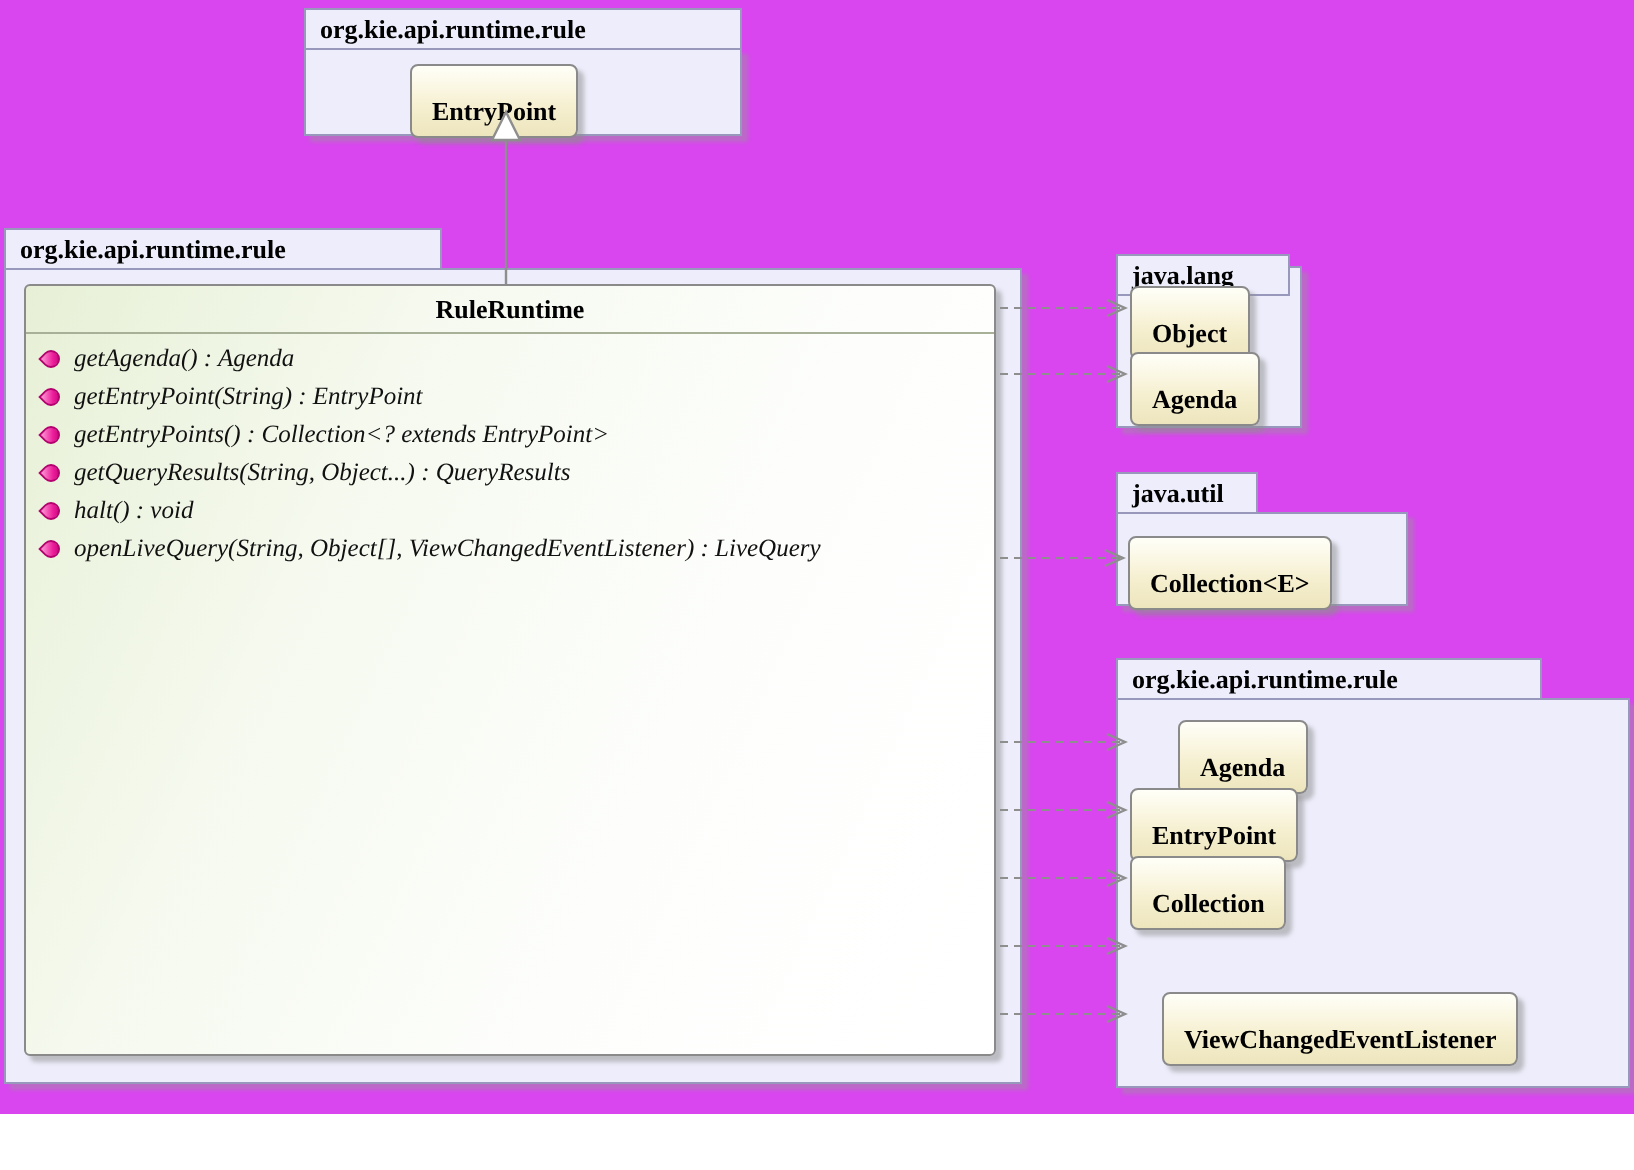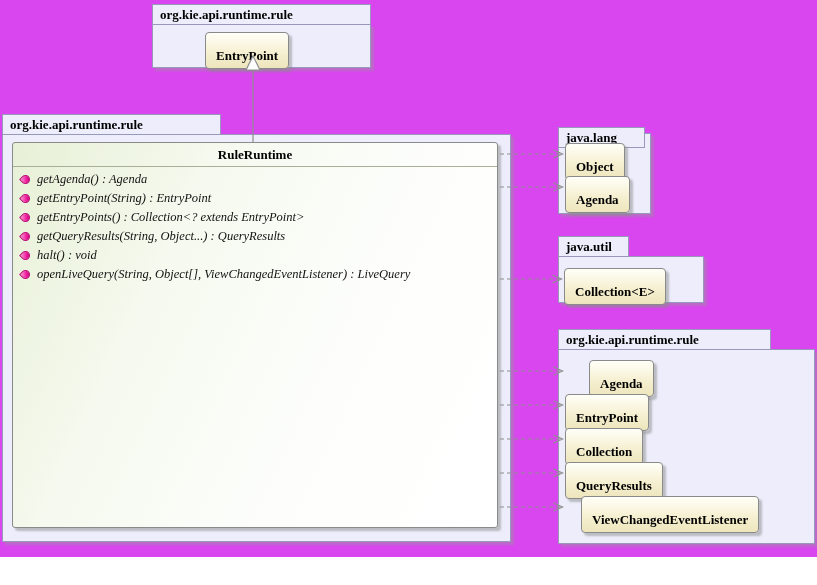--- a/index.html
+++ b/index.html
@@ -158,21 +158,20 @@
 
   <div class="pkg-tab" style="left:558px; top:236px; width:71px;">java.util</div>
   <div class="pkg-body" style="left:558px; top:256px; width:146px; height:47px;"></div>
   <div class="cls" style="left:564px; top:268px;">Collection&lt;E&gt;</div>
 
   <div class="pkg-tab" style="left:558px; top:329px; width:213px;">org.kie.api.runtime.rule</div>
   <div class="pkg-body" style="left:558px; top:349px; width:257px; height:195px;"></div>
   <div class="cls" style="left:541px; top:360px;margin-left:48px;">Agenda</div>
   <div class="cls" style="left:565px; top:394px;">EntryPoint</div>
   <div class="cls" style="left:565px; top:428px;">Collection</div>
-  <div class="cls" style="left:565px; top:462px;">QueryResults</div>
   <div class="cls" style="left:565px; top:496px;margin-left:16px;">ViewChangedEventListener</div>
 
   <svg id="edges" viewBox="0 0 817 585" xmlns="http://www.w3.org/2000/svg">
     <defs>
       <marker id="openArrow" markerWidth="12" markerHeight="10" refX="9.5" refY="5" orient="auto" markerUnits="userSpaceOnUse">
         <path d="M1,1 L10,5 L1,9" fill="none" stroke="#8E8E8E" stroke-width="1.2"></path>
       </marker>
     </defs>
 
     <g>

